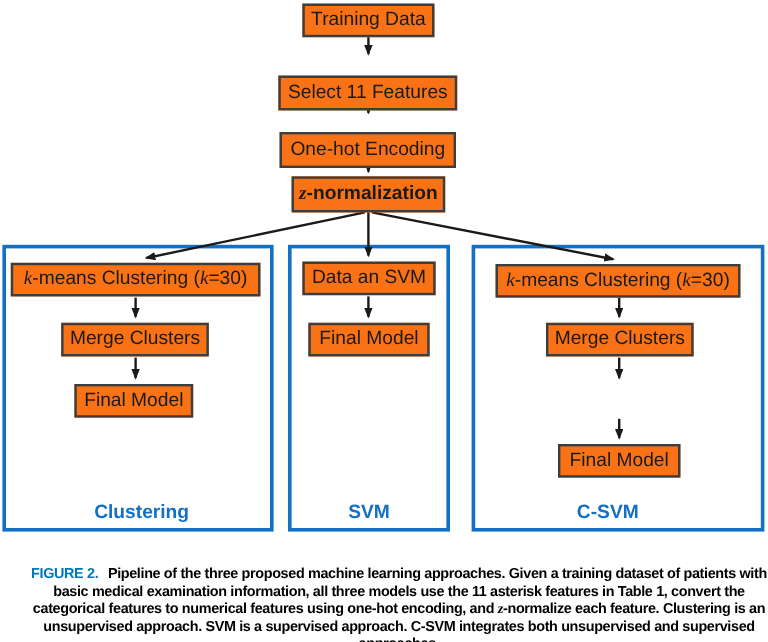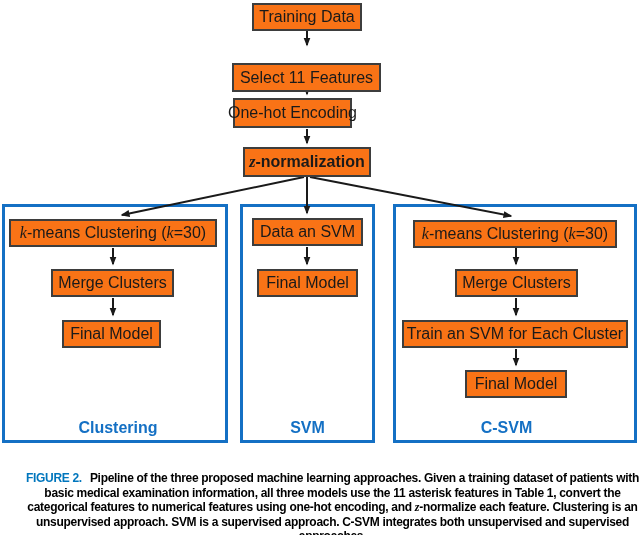--- a/index.html
+++ b/index.html
@@ -67,21 +67,21 @@
       <line x1="516" y1="349" x2="516" y2="365" marker-end="url(#ah)"></line>
     </g>
   </svg>
 
   <div class="node" style="left:252px;top:3px;width:110px;height:28px;">
     <span class="line">Training Data</span>
   </div>
   <div class="node" style="left:232px;top:39px;width:149px;height:29px;margin-top:24px;">
     <span class="line">Select 11 Features</span>
   </div>
-  <div class="node" style="left:233px;top:98px;width:119px;height:30px;">
+  <div class="node" style="left:233px;top:110px;width:147px;height:30px;">
     <span class="line">One-hot Encoding</span>
   </div>
   <div class="node" style="left:243px;top:147px;width:128px;height:30px;font-weight:bold;">
     <span class="line"><i class="math">z</i><span>-normalization</span></span>
   </div>
 
   <div class="node" style="left:9px;top:219px;width:208px;height:28px;">
     <span class="line"><i class="math">k</i><span>-means Clustering (</span><i class="math">k</i><span>=30)</span></span>
   </div>
   <div class="node" style="left:51px;top:269px;width:123px;height:28px;">
@@ -99,23 +99,20 @@
     <span class="line">Final Model</span>
   </div>
   <div class="branch-label" style="left:240px;top:419px;width:135px;">SVM</div>
 
   <div class="node" style="left:413px;top:220px;width:204px;height:28px;">
     <span class="line"><i class="math">k</i><span>-means Clustering (</span><i class="math">k</i><span>=30)</span></span>
   </div>
   <div class="node" style="left:455px;top:269px;width:123px;height:28px;">
     <span class="line">Merge Clusters</span>
   </div>
-  <div class="node" style="left:402px;top:320px;width:226px;height:28px;">
-    <span class="line">Train an SVM for Each Cluster</span>
-  </div>
   <div class="node" style="left:465px;top:370px;width:102px;height:28px;">
     <span class="line">Final Model</span>
   </div>
   <div class="branch-label" style="left:393px;top:419px;width:227px;">C-SVM</div>
 
   <p class="caption">
     <span class="cap-tag">FIGURE 2.</span><span>Pipeline of the three proposed machine learning approaches. Given a training dataset of patients with basic medical examination information, all three models use the 11 asterisk features in Table 1, convert the categorical features to numerical features using one-hot encoding, and </span><span class="cap-z">z</span><span>-normalize each feature. Clustering is an unsupervised approach. SVM is a supervised approach. C-SVM integrates both unsupervised and supervised approaches.</span>
   </p>
 
 </div>

